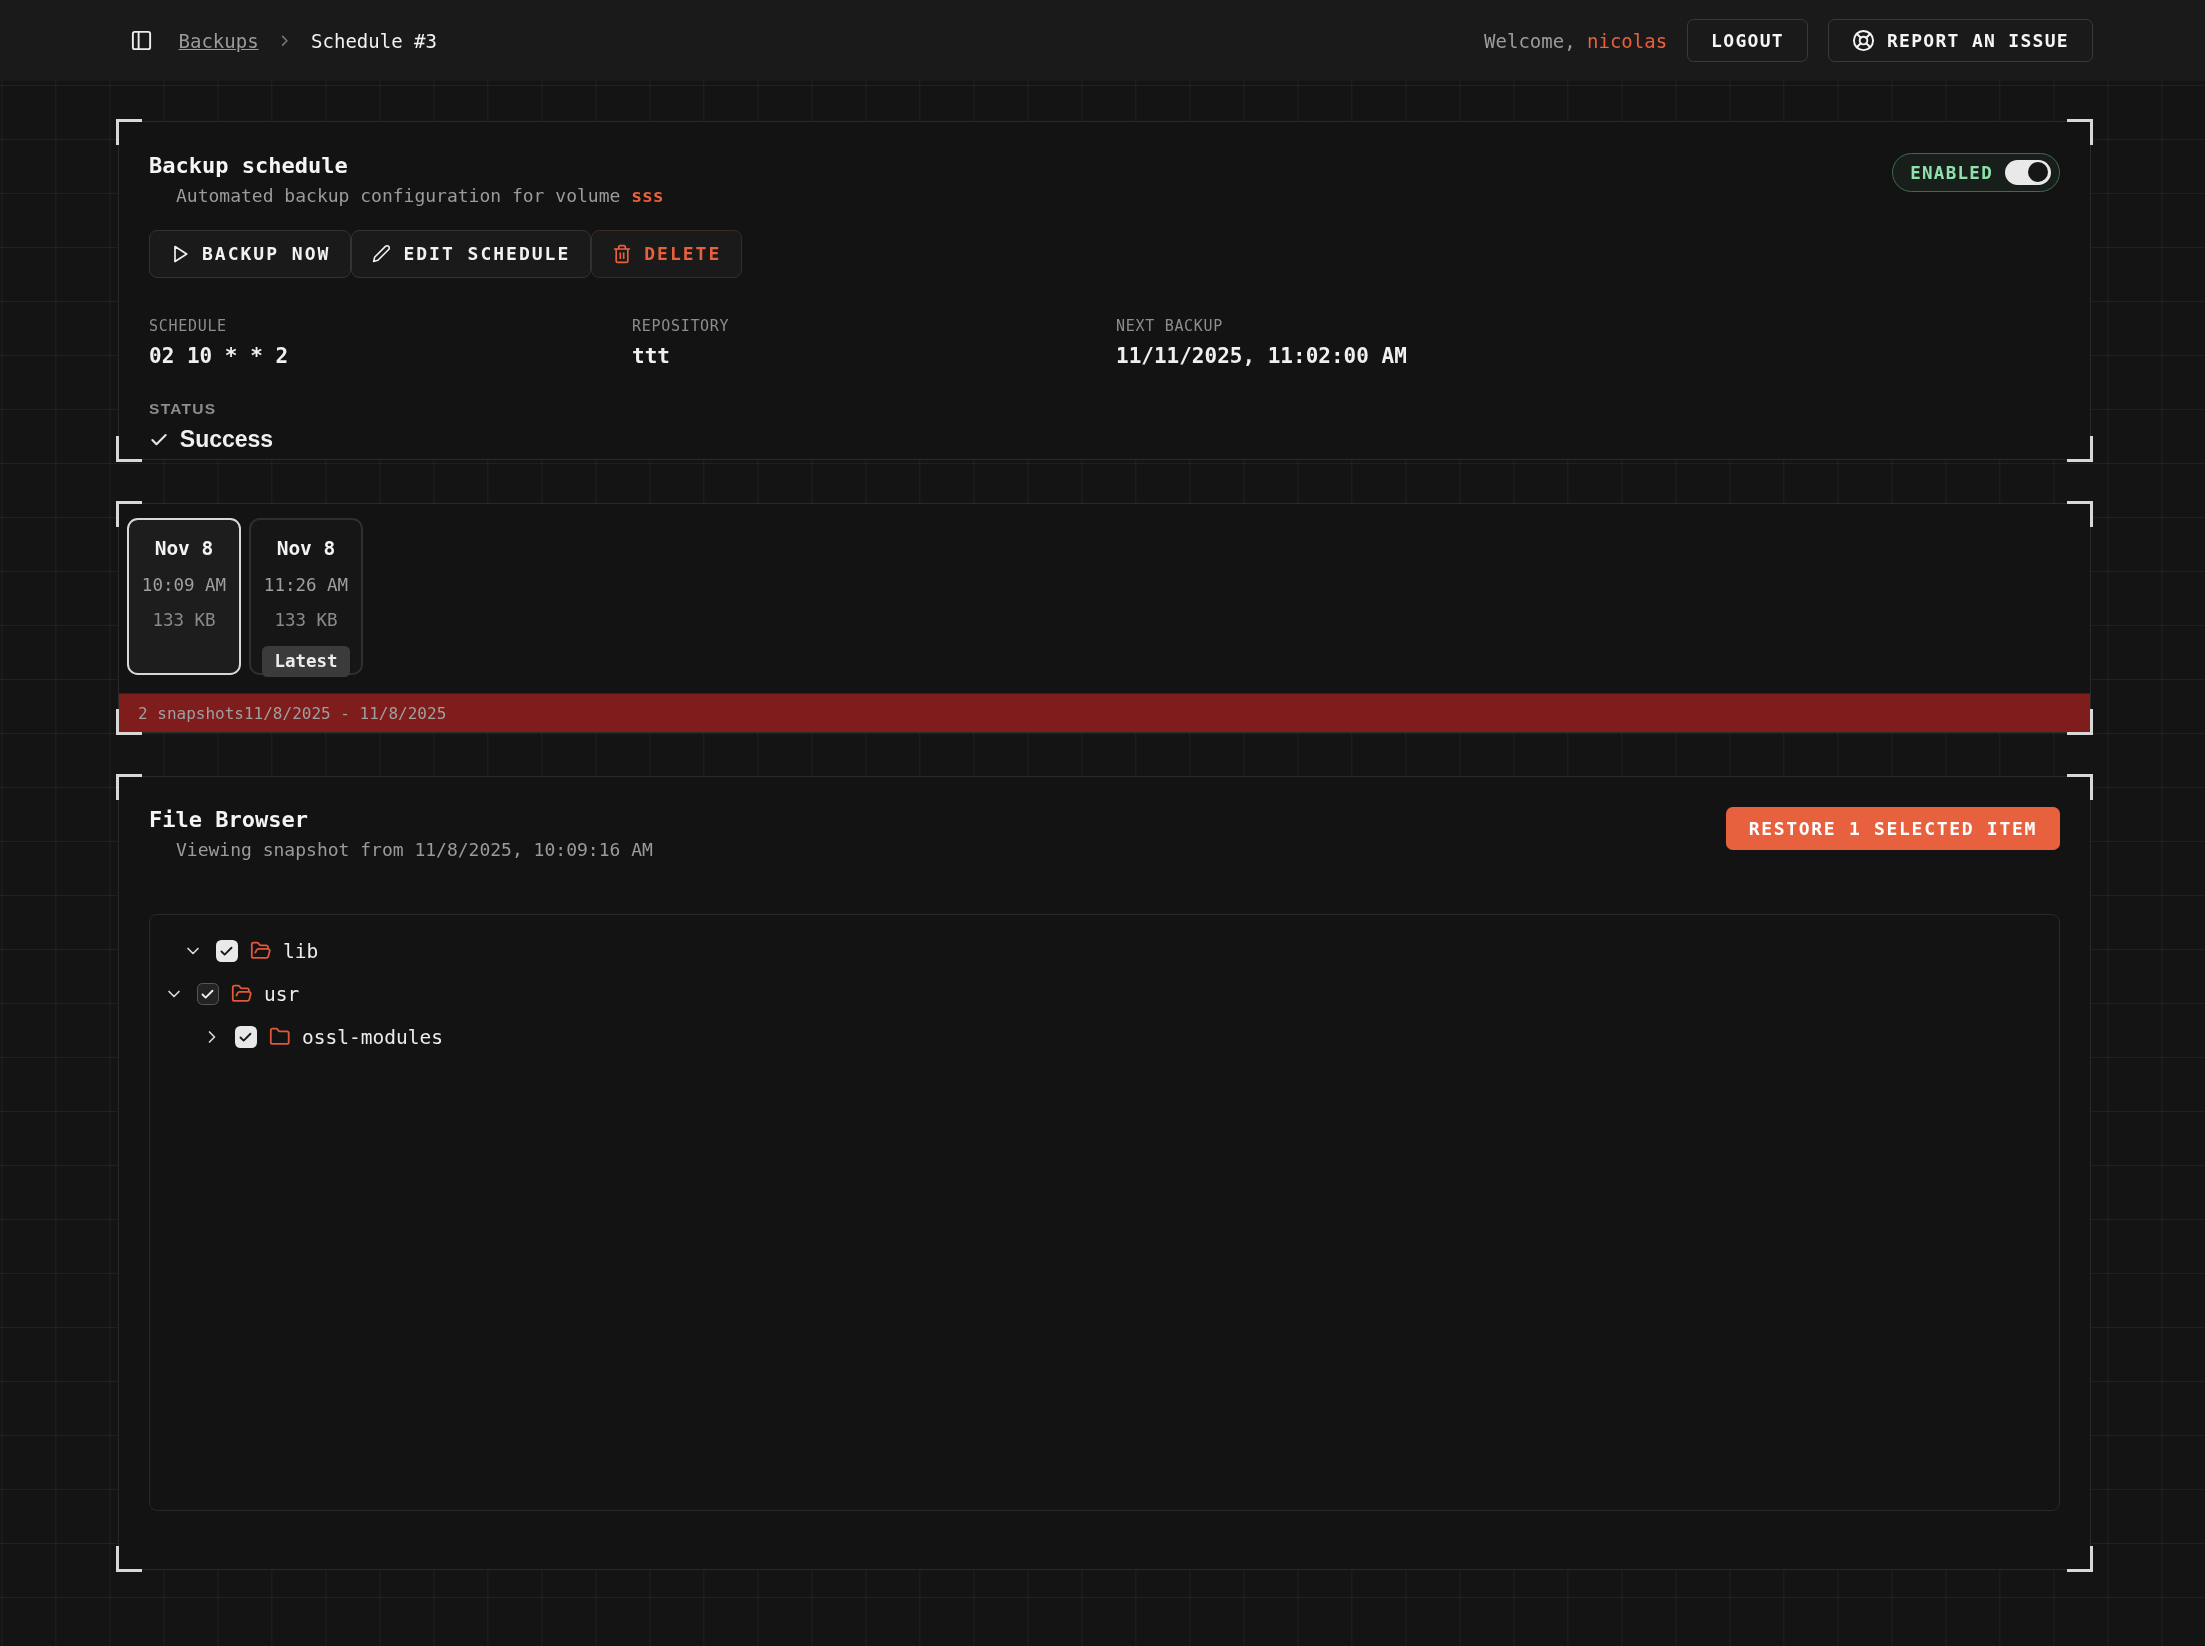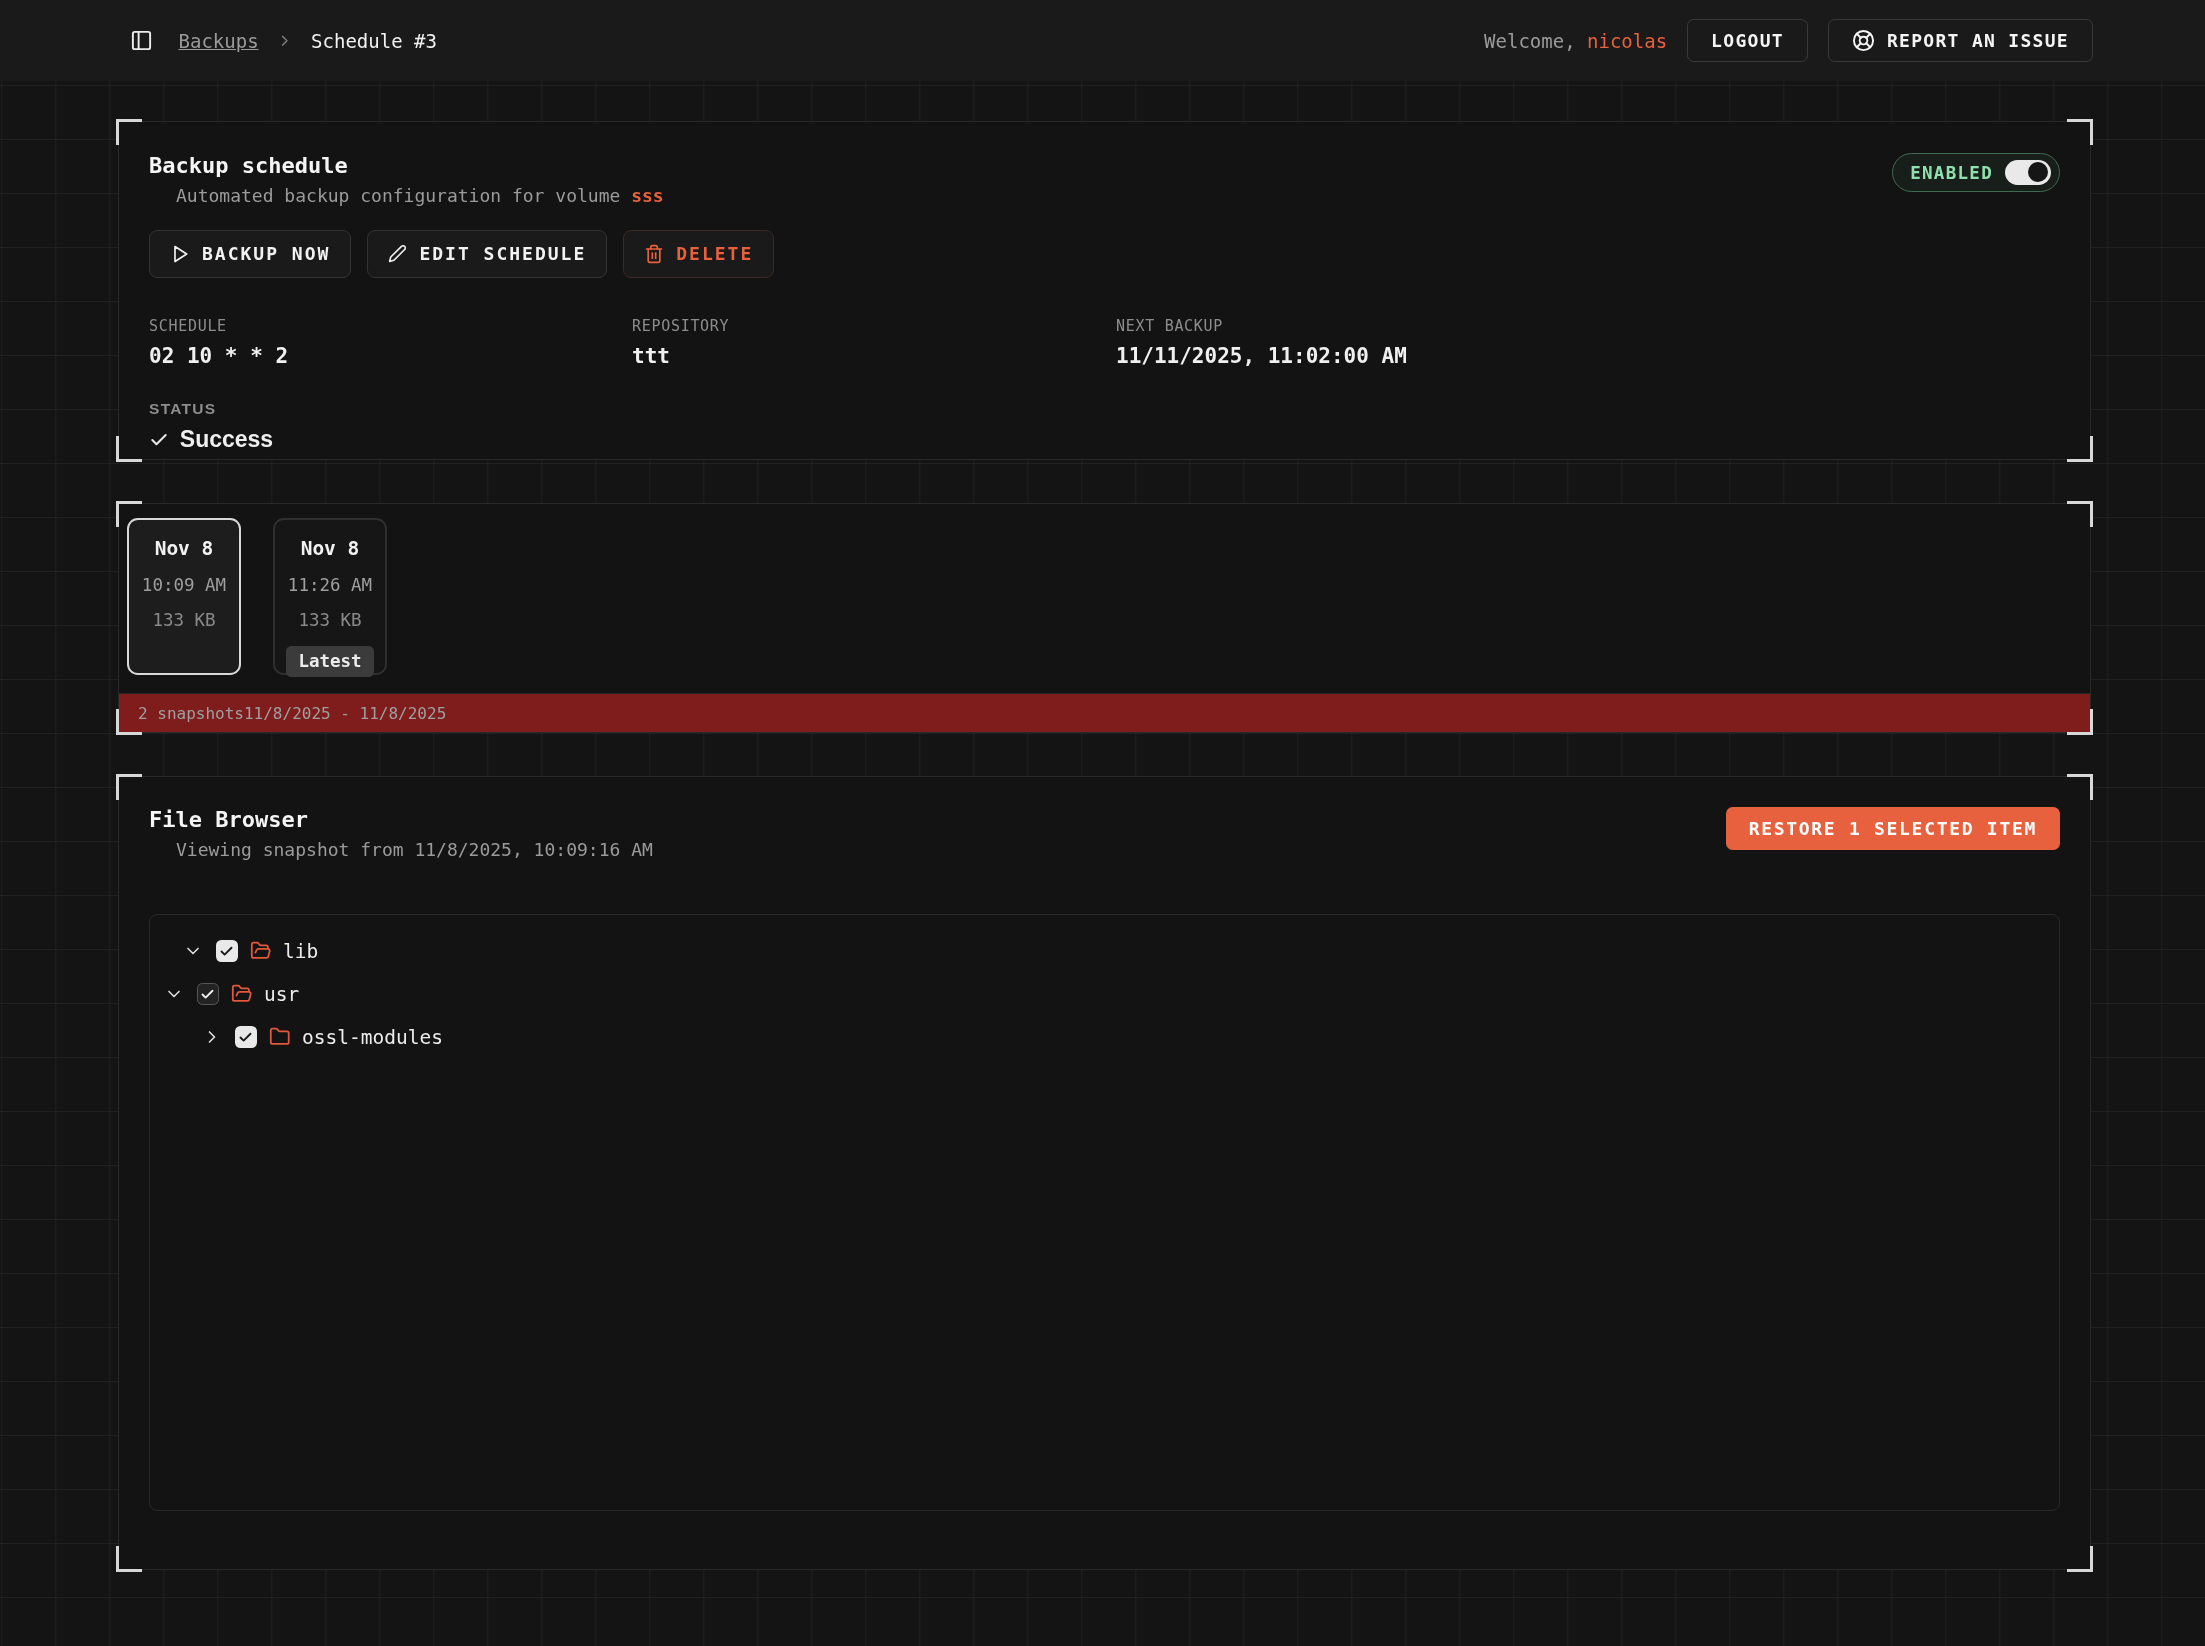--- a/index.html
+++ b/index.html
@@ -70,21 +70,21 @@
   .enabled-label { color: #8fe0ac; font-size: 17.5px; font-weight: bold; letter-spacing: 1.3px; }
   .switch {
     width: 46px; height: 25.6px; border-radius: 12.8px; background: #e9e9e9;
     position: relative; cursor: pointer; display: inline-block;
   }
   .switch .knob {
     position: absolute; top: 2.7px; right: 2.7px; width: 20px; height: 20px;
     border-radius: 50%; background: #161616;
   }
 
-  .btn-row { display: flex; gap: 16px; margin-top: 24px; }
+  .btn-row { display: flex; margin-top: 24px; }
   .action-btn {
     height: 48px; padding: 0 20px; border-radius: 8px;
     background: #1a1a1a; border: 1.3px solid #333333; color: #f2f2f2;
     font-family: "DejaVu Sans Mono", monospace;
     font-size: 18px; font-weight: bold; letter-spacing: 2px;
     display: flex; align-items: center; gap: 12px; cursor: pointer;
   }
   .action-btn.danger { color: #e8603c; border-color: #3c2a24; }
 
   .fields { display: grid; grid-template-columns: 483px 484px 480px 1fr; margin-top: 39px; }
@@ -92,21 +92,21 @@
   .field-value { margin-top: 9.4px; font-size: 21px; font-weight: bold; color: #f0f0f0; }
 
   .status-block { margin-top: 32px; }
   .status-label { font-size: 15.5px; color: #8d8d8d; letter-spacing: 1.3px; font-weight: bold; }
   .status-value { margin-top: 8px; display: flex; align-items: center; gap: 10.8px;
                   font-size: 23px; font-weight: bold; color: #f0f0f0; }
   .status-value svg { color: #e5e5e5; }
 
   
   .snapshots-card { height: 230px; margin-bottom: 43px; display: flex; flex-direction: column; }
-  .snap-strip { flex: 1; display: flex; gap: 32px; padding: 13.5px 0 0 8px; }
+  .snap-strip { flex: 1; display: flex; gap: 8px; padding: 13.5px 0 0 8px; }
   .snap-item {
     width: 114px; height: 157px; border-radius: 10.8px;
     border: 2px solid #2f2f2f; background: #161616;
     display: flex; flex-direction: column; align-items: center;
     padding-top: 17.5px; cursor: pointer;
   }
   .snap-item.selected { border-color: #d8d8d8; background: #1d1d1d; }
   .snap-date { font-size: 19.5px; font-weight: bold; color: #f2f2f2; }
   .snap-time { margin-top: 15px; font-size: 17.5px; color: #9f9f9f; }
   .snap-size { margin-top: 15px; font-size: 17.5px; color: #8a8a8a; }

